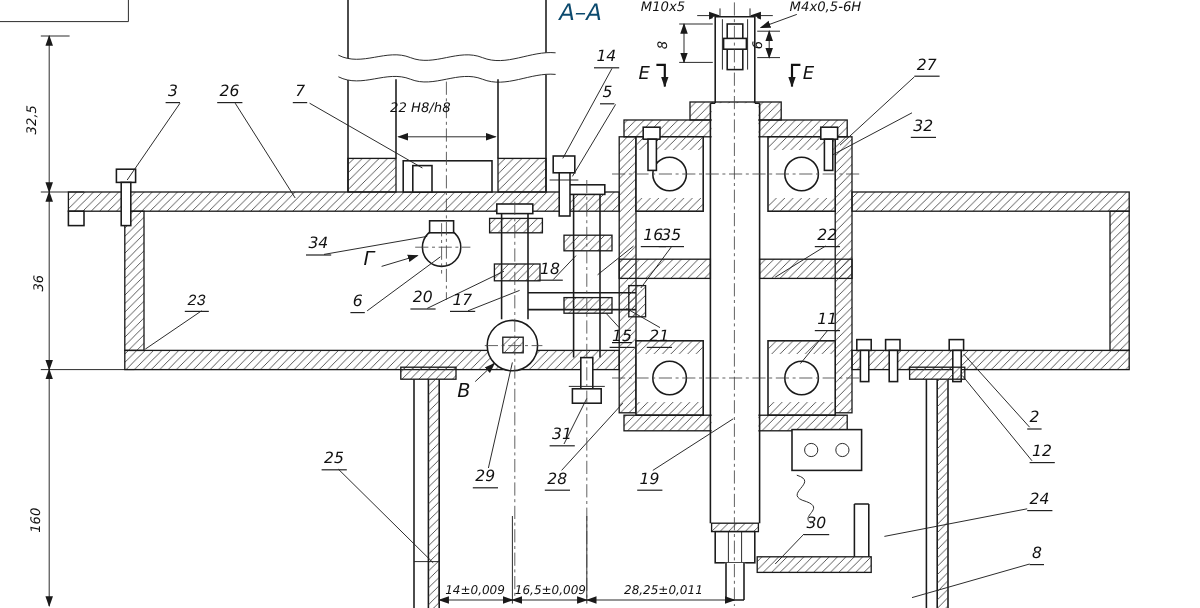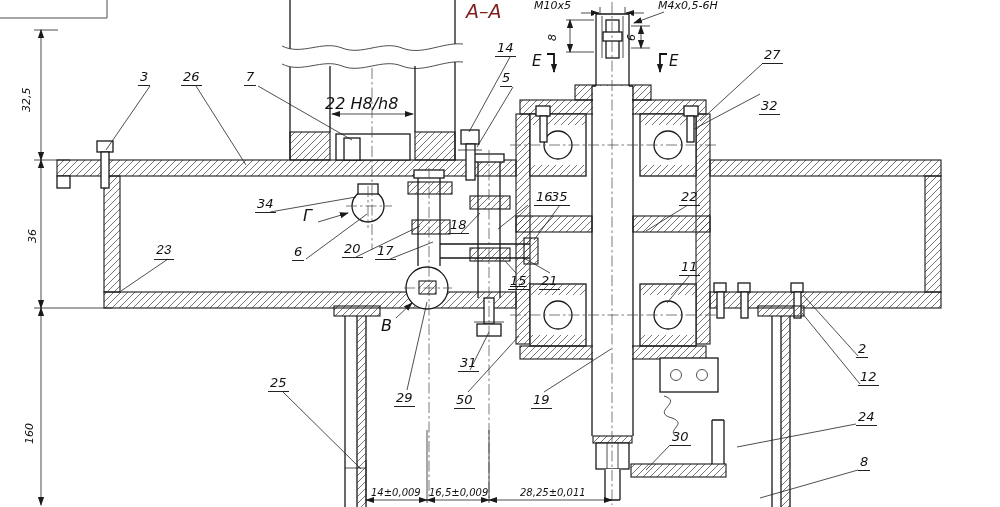--- a/index.html
+++ b/index.html
@@ -16,21 +16,21 @@
   .wf { fill:#ffffff; stroke:none; }
   .h  { fill:url(#hp); stroke:#1a1a1a; stroke-width:1.1; }
   .hn { fill:url(#hp); stroke:none; }
 
   
   .labels { position:absolute; left:0; top:0; width:1000px; height:507px; pointer-events:none; }
   .labels span { position:absolute; color:#111; font-style:italic; white-space:nowrap; transform-origin:0 0; line-height:1.15; }
   .callout { font-size:13px; border-bottom:1.1px solid #222; padding:0 2px; }
   .dim     { font-size:11px; }
   .viewl   { font-size:16px; }
-  .title   { position:absolute; left:466px; top:0; font-size:19px; font-style:italic; color:#7f1d1d; }
+  .title   { position:absolute; left:466px; top:0; font-size:19px; font-style:italic; color:#0c4a6e; }
 </style>
 </head>
 <body>
 
 <div class="sheet">
 
   <svg width="1000" height="507" viewBox="0 0 1000 507">
     <defs>
       <pattern id="hp" width="7" height="7" patternUnits="userSpaceOnUse">
         <path d="M0,7 L7,0" stroke="#3a3a3a" stroke-width="0.7"></path>
@@ -245,31 +245,31 @@
       <span class="callout" style="left: 549px; top: 190px;">35</span>
       <span class="callout" style="left: 679px; top: 190px;">22</span>
       <span class="callout" style="left: 154px; top: 244px; font-family: Liberation Mono, monospace;">23</span>
       <span class="callout" style="left: 508px; top: 274px; text-decoration: underline;">15</span>
       <span class="callout" style="left: 539px; top: 274px;">21</span>
       <span class="callout" style="left: 679px; top: 260px;">11</span>
       <span class="callout" style="left: 856px; top: 342px;">2</span>
       <span class="callout" style="left: 858px; top: 370px;">12</span>
       <span class="callout" style="left: 458px; top: 356px;">31</span>
       <span class="callout" style="left: 394px; top: 391px;">29</span>
-      <span class="callout" style="left: 454px; top: 393px;">50</span>
+      <span class="callout" style="left: 454px; top: 393px;">28</span>
       <span class="callout" style="left: 531px; top: 393px;">19</span>
       <span class="callout" style="left: 268px; top: 376px;">25</span>
       <span class="callout" style="left: 856px; top: 410px;">24</span>
       <span class="callout" style="left: 670px; top: 430px;">30</span>
       <span class="callout" style="left: 858px; top: 455px;">8</span>
       <span class="dim" style="left: 534px; top: 0px; font-size: 11px;">М10х5</span>
       <span class="dim" style="left: 658px; top: 0px; font-size: 11px;">М4х0,5-6Н</span>
       <span class="dim" style="left: 547px; top: 41px; font-size: 11px; transform: rotate(-90deg);">8</span>
       <span class="dim" style="left: 626px; top: 41px; font-size: 11px; transform: rotate(-90deg);">6</span>
-      <span class="dim" style="left: 325px; top: 95px; font-size: 16px;">22 Н8/h8</span>
+      <span class="dim" style="left: 325px; top: 84px; font-size: 11px;">22 Н8/h8</span>
       <span class="dim" style="left: 21px; top: 112px; font-size: 11px; transform: rotate(-90deg);">32,5</span>
       <span class="dim" style="left: 27px; top: 243px; font-size: 11px; transform: rotate(-90deg);">36</span>
       <span class="dim" style="left: 24px; top: 444px; font-size: 11px; transform: rotate(-90deg);">160</span>
       <span class="dim" style="left: 371px; top: 487px; font-size: 10px;">14±0,009</span>
       <span class="dim" style="left: 429px; top: 487px; font-size: 10px;">16,5±0,009</span>
       <span class="dim" style="left: 520px; top: 487px; font-size: 10px;">28,25±0,011</span>
       <span class="viewl" style="left: 532px; top: 53px; font-size: 15px;">Е</span>
       <span class="viewl" style="left: 669px; top: 53px; font-size: 15px;">Е</span>
       <span class="viewl" style="left: 303px; top: 207px; font-size: 16px;">Г</span>
       <span class="viewl" style="left: 381px; top: 317px; font-size: 16px;">В</span>

